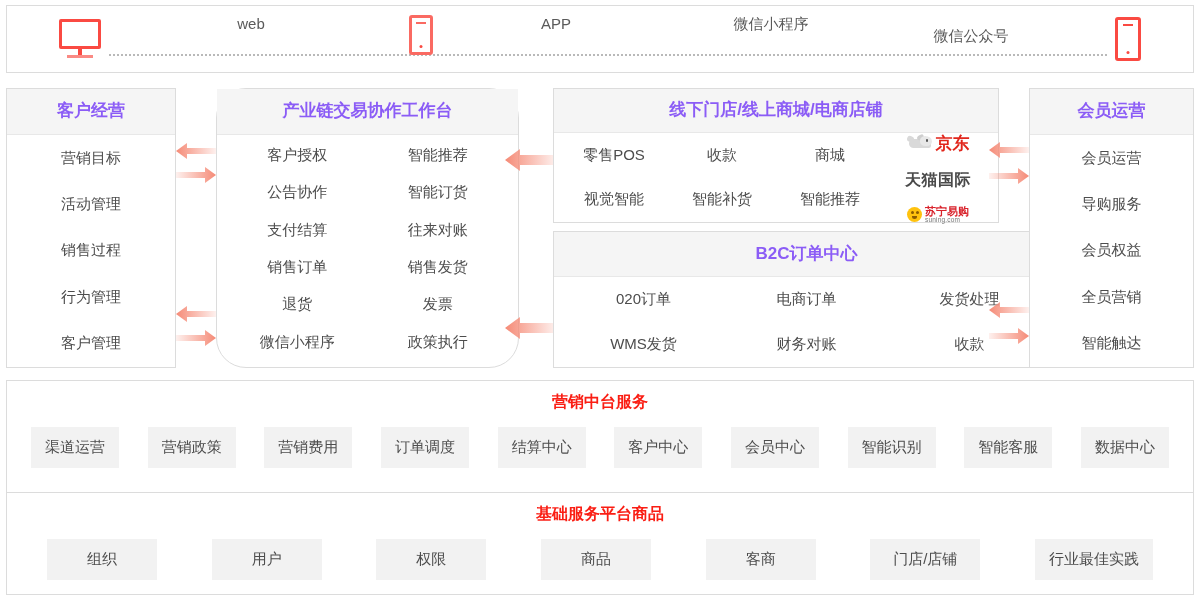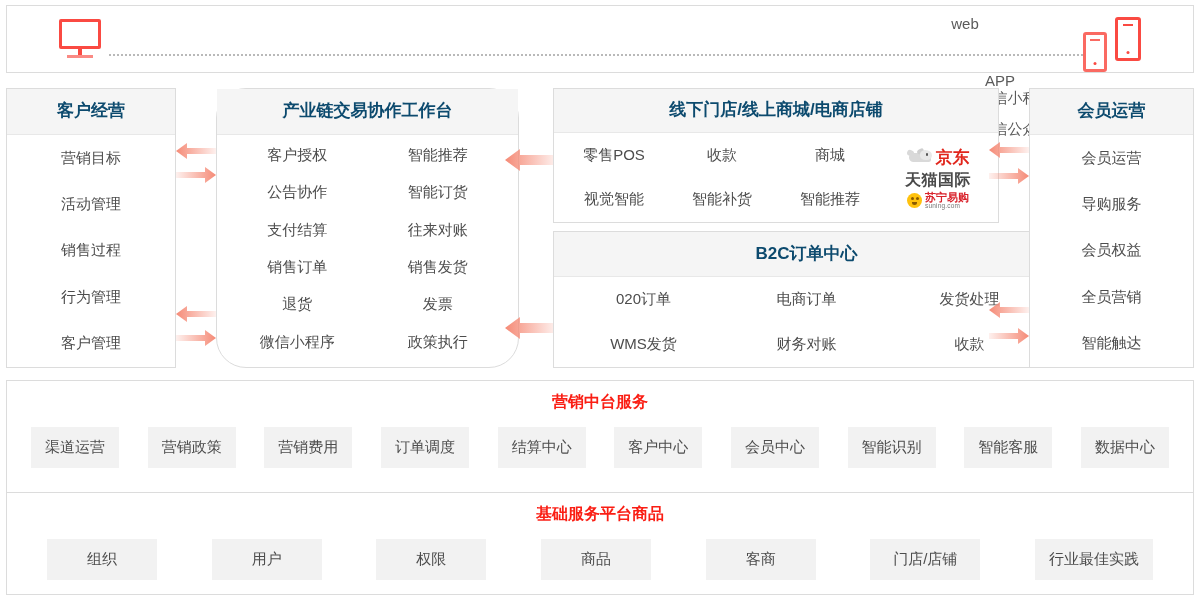--- a/index.html
+++ b/index.html
@@ -20,21 +20,21 @@
   }
 
   
   .panel {
     position: absolute;
     border: 1px solid #dcdcdc;
     background: #ffffff;
   }
   .panel-header {
     background: #f5f5f5;
-    color: #0c4a6e;
+    color: #8b5cf6;
     font-weight: bold;
     font-size: 17px;
     text-align: center;
     line-height: 1.2;
     display: flex;
     align-items: center;
     justify-content: center;
     border-bottom: 1px solid #e8e8e8;
   }
 
@@ -84,22 +84,21 @@
     position: absolute;
     left: 8px; right: 8px;
     bottom: 9px;
     height: 0;
     border-bottom: 2px dotted #b9b9b9;
   }
   .channel-labels {
     position: absolute;
     left: 0; right: 0; top: 2px;
     display: flex;
-    align-items: flex-end;
-    flex-direction: column;
+    align-items: flex-start;
   }
   .channel-label {
     font-size: 15px;
     color: #5a5a5a;
     text-align: center;
     white-space: nowrap;
   }
 
   
   .col-list {
@@ -143,21 +142,21 @@
     justify-items: center;
     padding: 0 6px;
   }
   .grid-store .logo-cell {
     grid-row: 1 / span 2;
     grid-column: 4;
     display: flex;
     flex-direction: column;
     align-items: center;
     justify-content: center;
-    gap: 1px;
+    gap: 15px;
   }
 
   
   .logo-jd { display: flex; align-items: center; gap: 3px; }
   .jd-dog {
     width: 26px; height: 16px; position: relative;
   }
   .jd-dog .body {
     position: absolute; left: 2px; top: 4px; width: 22px; height: 9px;
     background: #d9d9d9; border-radius: 9px 5px 5px 9px;

